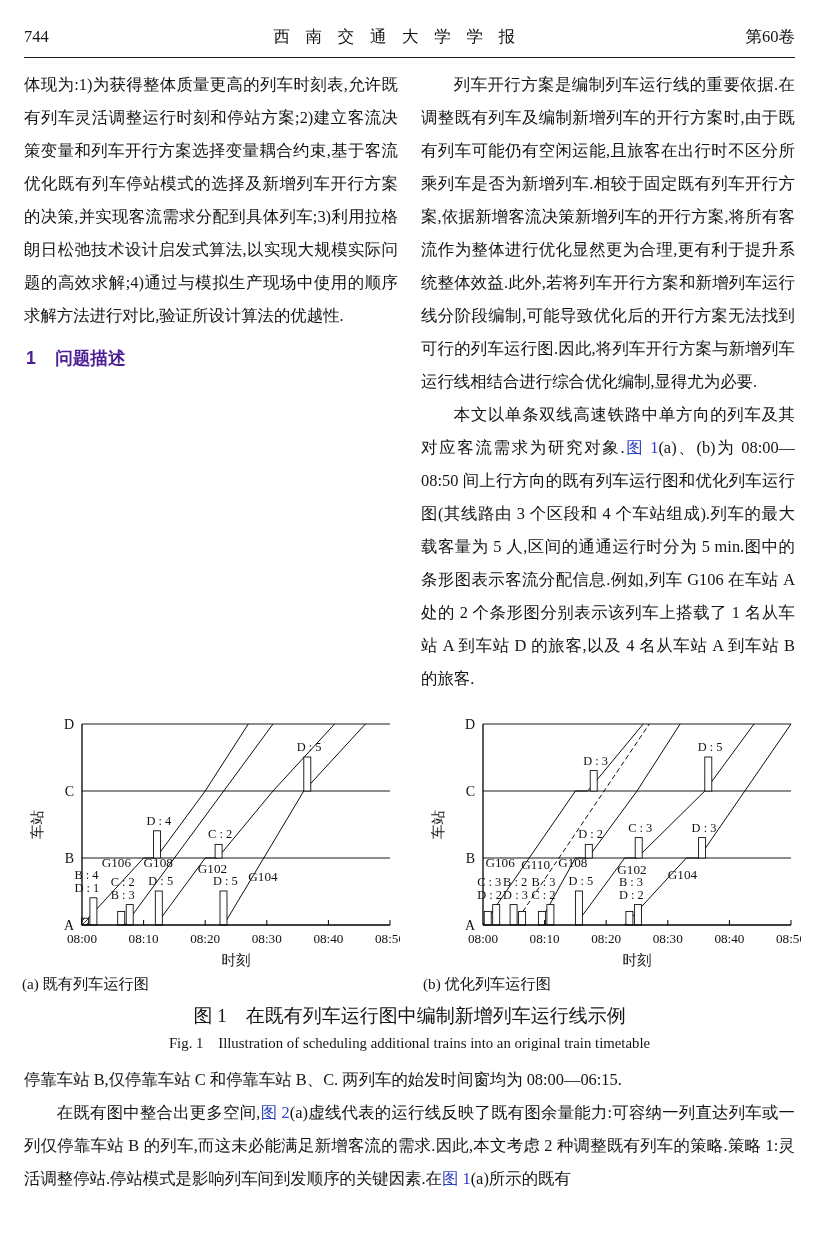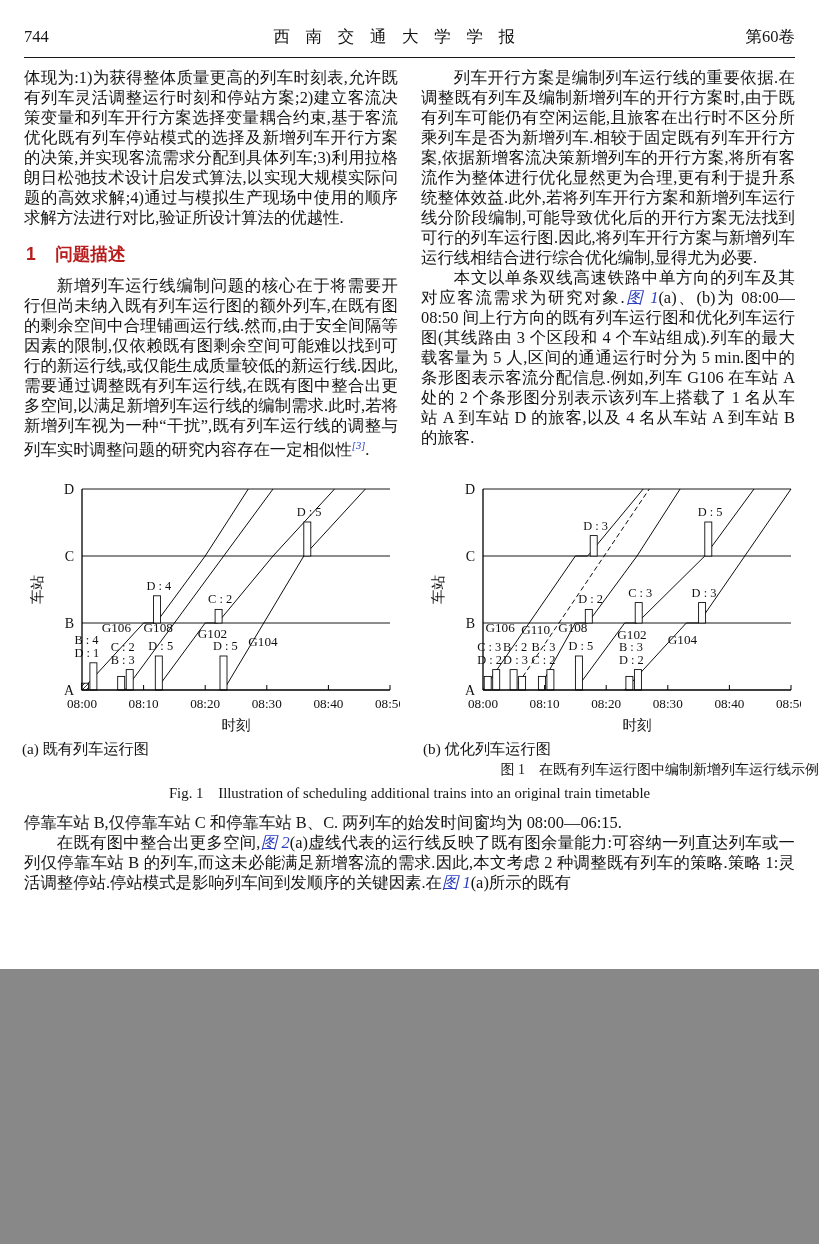--- a/index.html
+++ b/index.html
@@ -1,41 +1,41 @@
 <!DOCTYPE html>
 <html style="--link: #2b3fc0;"><head>
 <meta charset="utf-8">
 <style>
   html,body{margin:0;padding:0;background:#888;}
   .page{
-    width:819px;height:969px;background:#ffffff;margin:0 auto;position:relative;
+    width:819px;height:1244px;background:#ffffff;margin:0 auto;position:relative;
     font-family:"Liberation Serif","DejaVu Serif",serif;color:#141414;overflow:hidden;
   }
   header.phead{
     margin:26px 24px 0 24px;display:flex;justify-content:space-between;align-items:baseline;
     border-bottom:1.6px solid #1a1a1a;padding-bottom:9px;font-size:16.5px;
   }
   .jtitle{letter-spacing:0.35em;}
   .cols{display:flex;gap:23px;margin:10px 24px 0 24px;}
   .col{flex:1;min-width:0;}
-  p.para{font-size:16.4px;line-height:20px;text-align:justify;margin:0;}
+  p.para{font-size:16.4px;line-height:33px;text-align:justify;margin:0;}
   p.indent{text-indent:2em;}
   h2.sec{
     font-family:"Liberation Sans","DejaVu Sans",sans-serif;font-weight:bold;
-    font-size:17.6px;margin:14px 0 10px 2px;color:#b91c1c;
+    font-size:17.6px;margin:14px 0 10px 2px;color:#4c1d95;
   }
   h2.sec .sec-num{margin-right:1.1em;}
   sup.refsup{font-size:10.5px;}
-  .ref-link{color:var(--link,#2b3fc0);font-style:italic;}
+  .ref-link{color:var(--link,#2b3fc0);}
   figure.fig1{margin:14px 0 0 0;}
   .charts{display:flex;justify-content:space-between;padding:0 18px 0 22px;}
   .chart-wrap{width:378px;}
   .subcap{text-align:left;font-size:15.2px;margin-top:3px;}
   figcaption{text-align:center;}
-  .cap-zh{font-size:14px;margin-top:1px;text-align:right;}
+  .cap-zh{font-size:19px;margin-top:8px;}
   .cap-en{font-size:14.8px;margin-top:5px;}
   svg.tchart{display:block;}
 </style>
 </head>
 <body>
 
 <svg width="0" height="0" style="position:absolute" aria-hidden="true">
   <defs>
     <pattern id="hatchpat" patternUnits="userSpaceOnUse" width="4" height="4">
       <rect width="4" height="4" fill="#ffffff"></rect>
@@ -51,21 +51,20 @@
     <span class="jtitle">西 南 交 通 大 学 学 报</span>
     <span>第60卷</span>
   </header>
 
   <div class="cols">
     <div class="col">
       <p class="para"><span>体现为:1)为获得整体质量更高的列车时刻表,允许既有列车灵活调整运行时刻和停站方案;2)建立客流决策变量和列车开行方案选择变量耦合约束,基于客流优化既有列车停站模式的选择及新增列车开行方案的决策,并实现客流需求分配到具体列车;3)利用拉格朗日松弛技术设计启发式算法,以实现大规模实际问题的高效求解;4)通过与模拟生产现场中使用的顺序求解方法进行对比,验证所设计算法的优越性.</span></p>
       <h2 class="sec">
         <span class="sec-num">1</span><span class="sec-t">问题描述</span>
       </h2>
-      <p class="para indent"><span>新增列车运行线编制问题的核心在于将需要开行但尚未纳入既有列车运行图的额外列车,在既有图的剩余空间中合理铺画运行线.然而,由于安全间隔等因素的限制,仅依赖既有图剩余空间可能难以找到可行的新运行线,或仅能生成质量较低的新运行线.因此,需要通过调整既有列车运行线,在既有图中整合出更多空间,以满足新增列车运行线的编制需求.此时,若将新增列车视为一种“干扰”,既有列车运行线的调整与列车实时调整问题的研究内容存在一定相似性</span><sup class="refsup ref-link">[3]</sup><span>.</span></p>
     </div>
     <div class="col">
       <p class="para indent"><span>列车开行方案是编制列车运行线的重要依据.在调整既有列车及编制新增列车的开行方案时,由于既有列车可能仍有空闲运能,且旅客在出行时不区分所乘列车是否为新增列车.相较于固定既有列车开行方案,依据新增客流决策新增列车的开行方案,将所有客流作为整体进行优化显然更为合理,更有利于提升系统整体效益.此外,若将列车开行方案和新增列车运行线分阶段编制,可能导致优化后的开行方案无法找到可行的列车运行图.因此,将列车开行方案与新增列车运行线相结合进行综合优化编制,显得尤为必要.</span></p>
       <p class="para indent"><span>本文以单条双线高速铁路中单方向的列车及其对应客流需求为研究对象.</span><span class="ref-link">图 1</span><span>(a)、(b)为 08:00—08:50 间上行方向的既有列车运行图和优化列车运行图(其线路由 3 个区段和 4 个车站组成).列车的最大载客量为 5 人,区间的通通运行时分为 5 min.图中的条形图表示客流分配信息.例如,列车 G106 在车站 A 处的 2 个条形图分别表示该列车上搭载了 1 名从车站 A 到车站 D 的旅客,以及 4 名从车站 A 到车站 B 的旅客.</span></p>
     </div>
   </div>
 
   <figure class="fig1">
     <div class="charts">
       <div class="chart-wrap">

